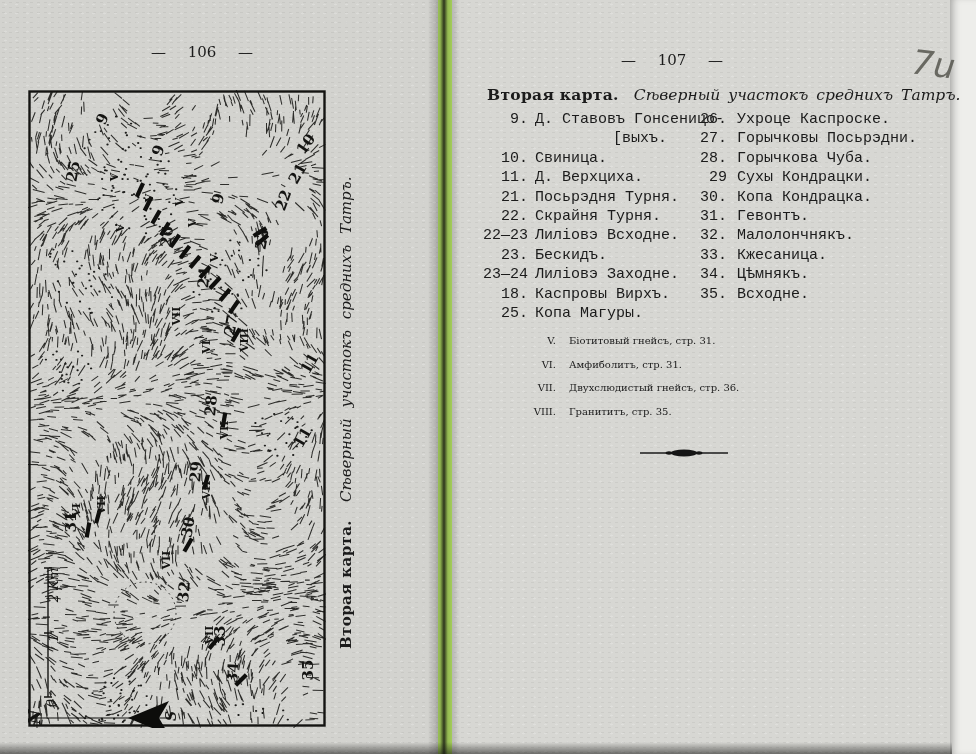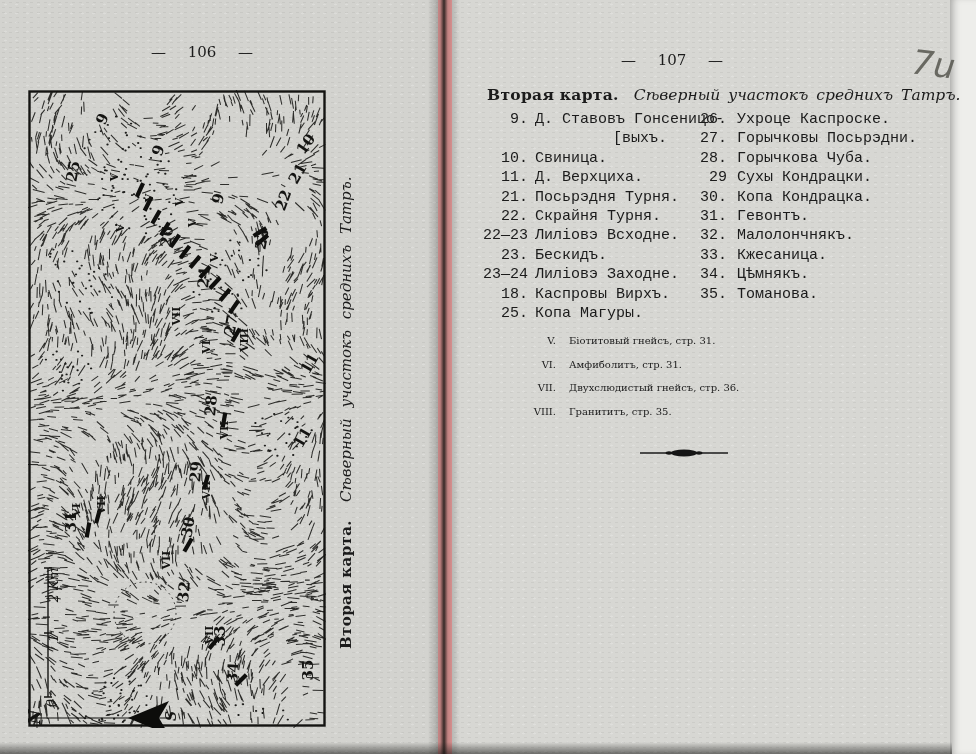--- a/index.html
+++ b/index.html
@@ -1,17 +1,17 @@
 <!DOCTYPE html>
 <html><head>
 <meta charset="utf-8">
 <style>
   html,body{margin:0;padding:0;background:#9e9e9a;}
   #scan{position:relative;width:976px;height:754px;overflow:hidden;
-        background:#fca5a5;font-family:"DejaVu Serif",serif;color:#1b1b1b;}
+        background:#bef264;font-family:"DejaVu Serif",serif;color:#1b1b1b;}
   .page{position:absolute;top:0;height:754px;
         background-image:radial-gradient(rgba(0,0,0,.05) 1px, transparent 1.3px),
                          radial-gradient(rgba(255,255,255,.20) 1px, transparent 1.4px);
         background-size:7px 5px, 11px 9px;}
   #left-page{left:0;width:438px;background-color:#d3d3cf;}
   #right-page{left:452px;width:500px;background-color:#d7d7d3;}
   #gutter{position:absolute;left:428px;top:0;width:32px;height:754px;
         background:linear-gradient(90deg, rgba(40,40,36,0) 0%, rgba(40,40,36,.30) 38%,
                    rgba(18,18,15,.85) 50%, rgba(40,40,36,.28) 62%, rgba(40,40,36,0) 100%);}
   #edge-strip{position:absolute;left:950px;top:0;width:26px;height:754px;background:#eeeeeb;
@@ -132,21 +132,21 @@
   <div id="col1" class="col">
       <div class="row"><span class="num">26.</span><span>Ухроце Каспроске.</span></div>
       <div class="row"><span class="num">27.</span><span>Горычковы Посьрэдни.</span></div>
       <div class="row"><span class="num">28.</span><span>Горычкова Чуба.</span></div>
       <div class="row"><span class="num">29</span><span>Сухы Кондрацки.</span></div>
       <div class="row"><span class="num">30.</span><span>Копа Кондрацка.</span></div>
       <div class="row"><span class="num">31.</span><span>Гевонтъ.</span></div>
       <div class="row"><span class="num">32.</span><span>Малолончнякъ.</span></div>
       <div class="row"><span class="num">33.</span><span>Кжесаница.</span></div>
       <div class="row"><span class="num">34.</span><span>Цѣмнякъ.</span></div>
-      <div class="row"><span class="num">35.</span><span>Томанова.</span></div>
+      <div class="row"><span class="num">35.</span><span>Всходне.</span></div>
     </div>
 
   <div id="rocks">
       <div class="row"><span class="rnum">V.</span><span>Біотитовый гнейсъ, стр. 31.</span></div>
       <div class="row"><span class="rnum">VI.</span><span>Амфиболитъ, стр. 31.</span></div>
       <div class="row"><span class="rnum">VII.</span><span>Двухслюдистый гнейсъ, стр. 36.</span></div>
       <div class="row"><span class="rnum">VIII.</span><span>Гранититъ, стр. 35.</span></div>
     </div>
 
   <div id="ornament">

